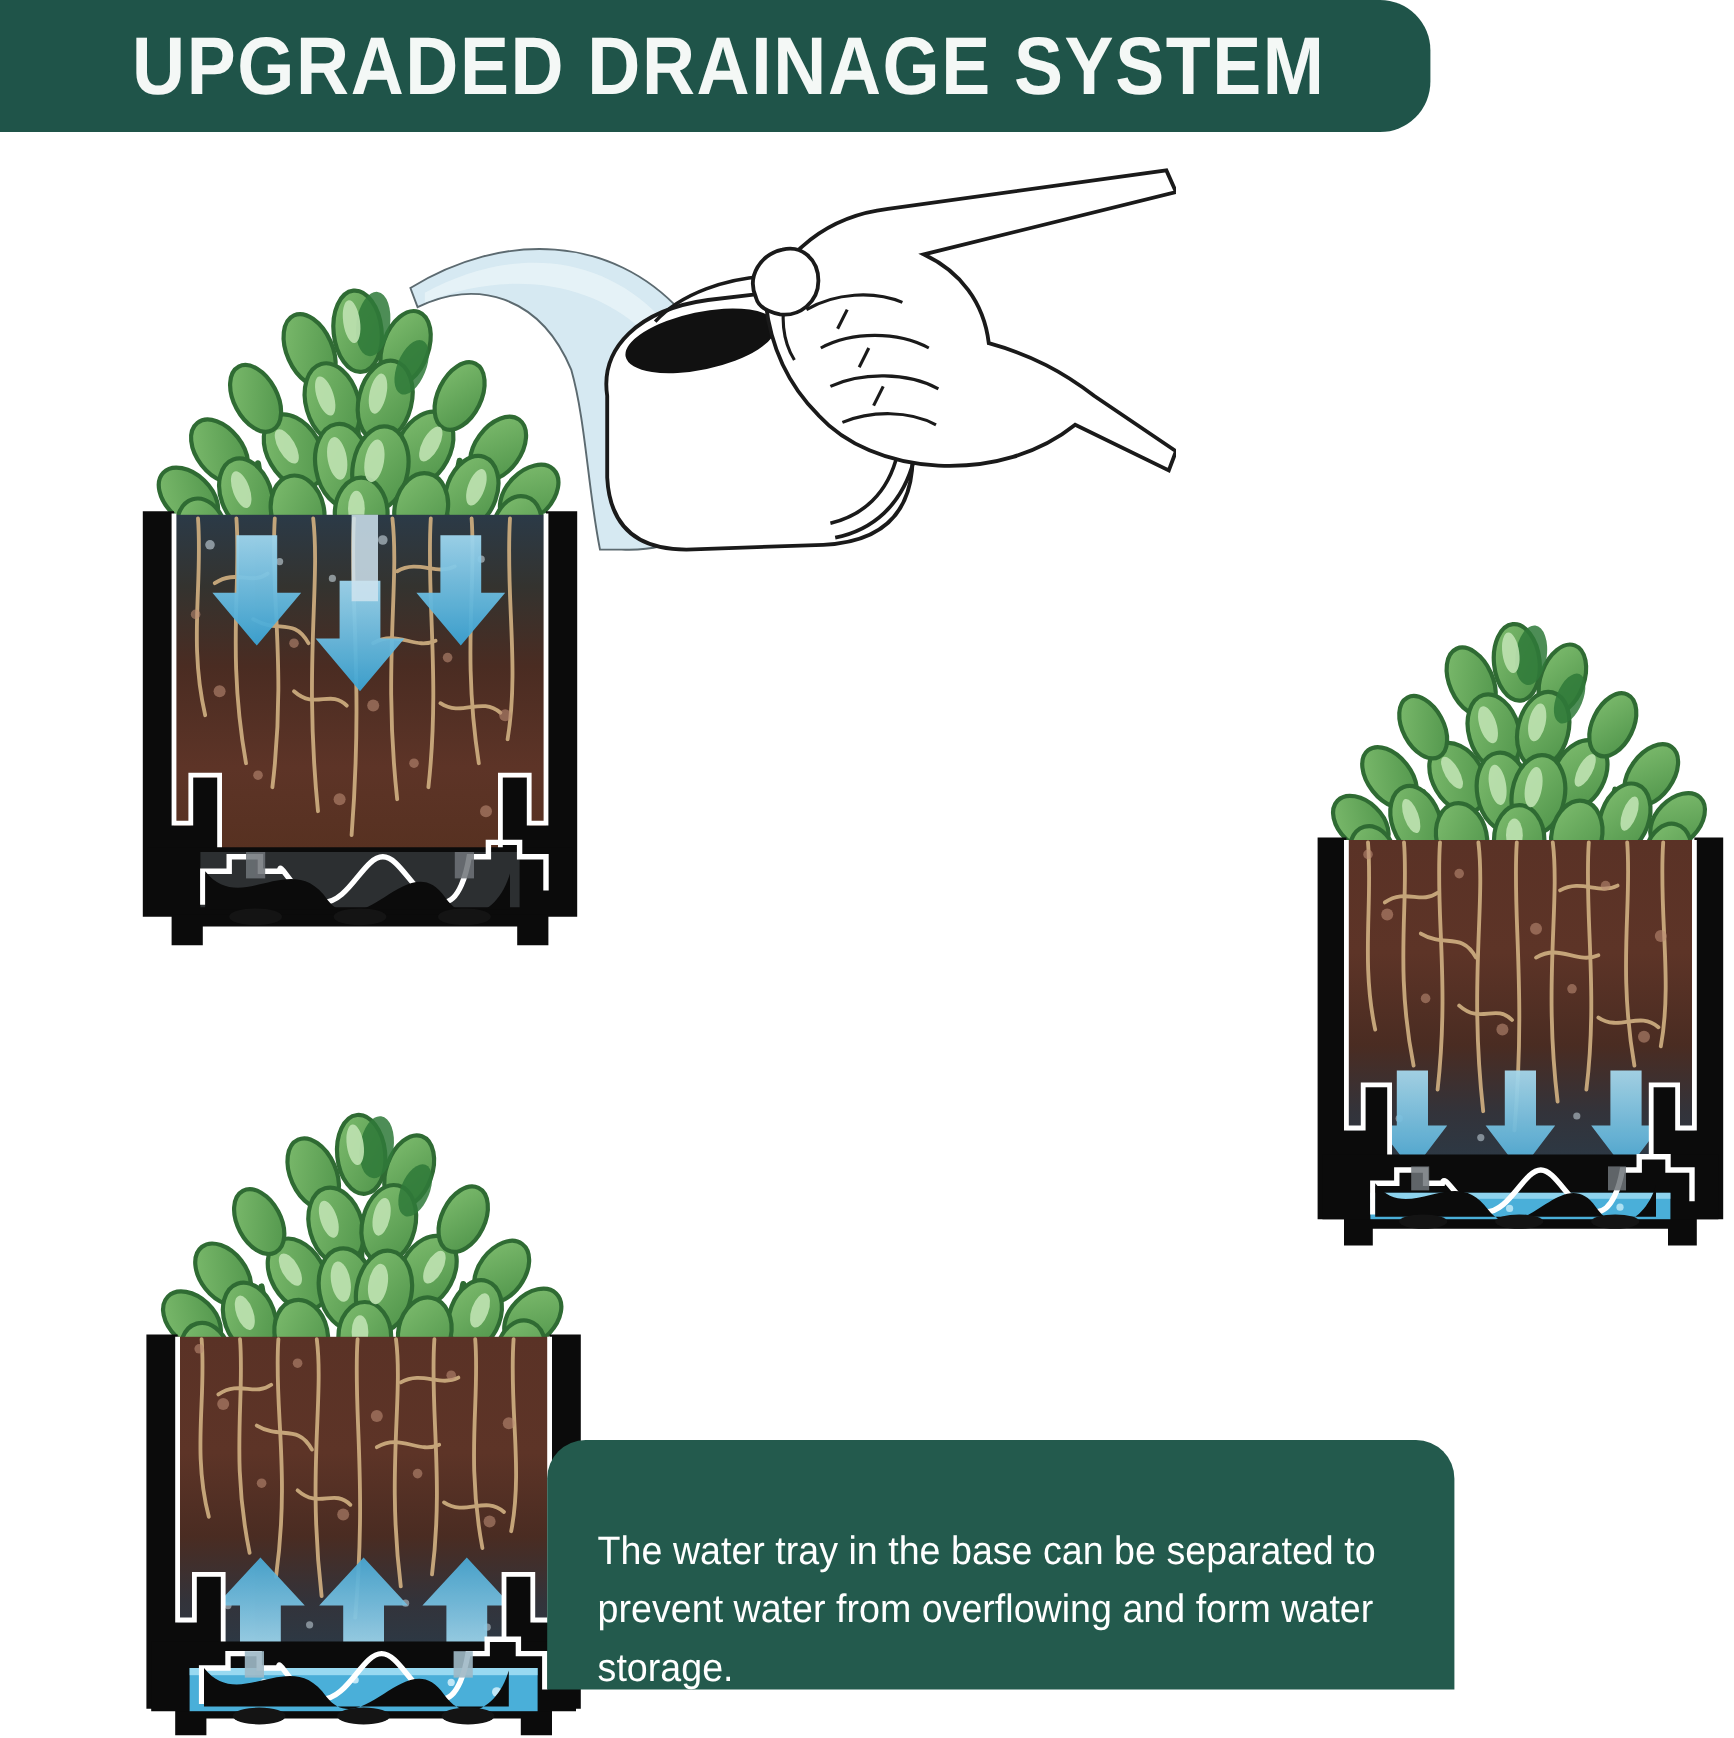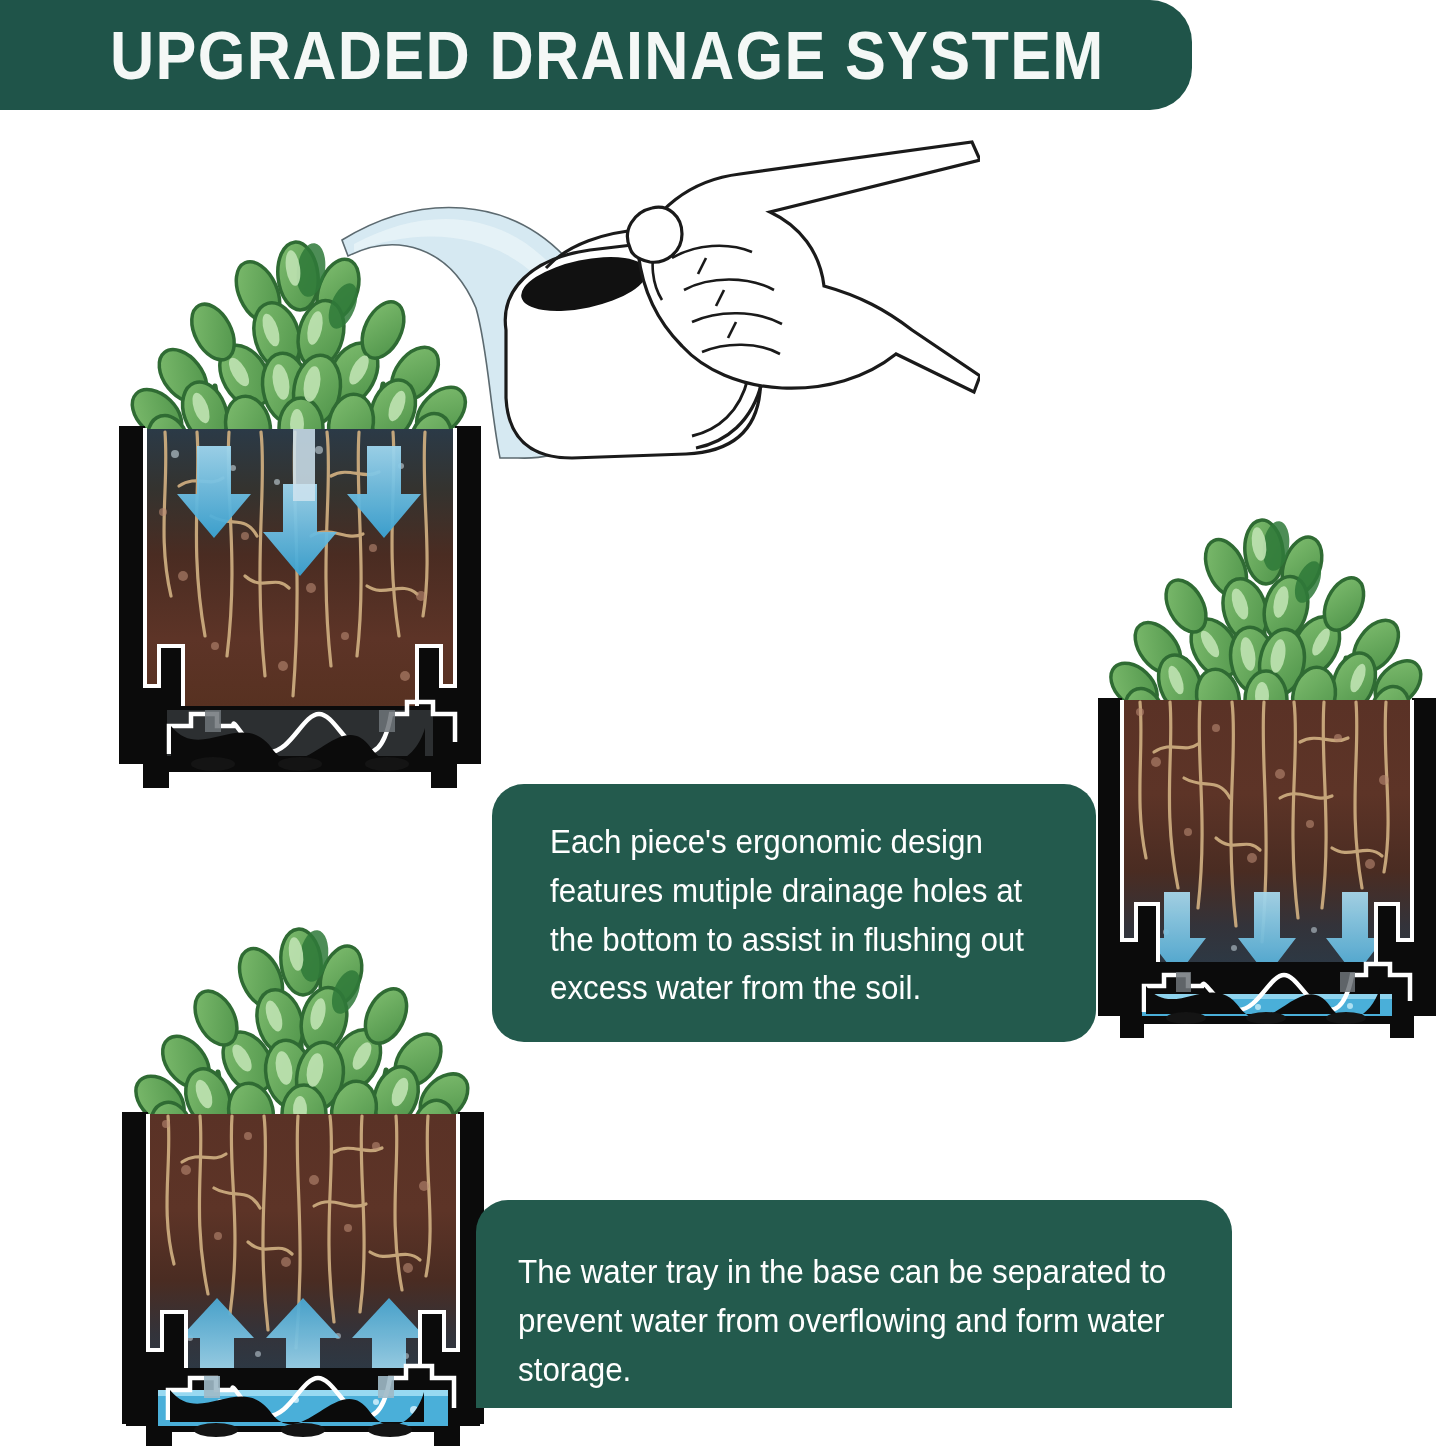--- a/index.html
+++ b/index.html
@@ -45,23 +45,23 @@
     transform-origin:left top;
     white-space:pre-line;
     font-family:"Liberation Sans","DejaVu Sans",sans-serif;
   }
   #callout-1{
     left:492px;top:784px;width:604px;height:258px;
     border-radius:32px;
     padding:34px 26px 0 58px;
   }
   #callout-2{
-    left:476px;top:1200px;width:756px;height:208px;
+    left:456px;top:1200px;width:756px;height:208px;
     border-radius:32px 32px 0 0;
-    padding:48px 26px 0 42px;
+    padding:68px 26px 0 42px;
   }
 
   
   .planter{position:absolute;}
   .planter svg{display:block;}
 
   #planter-top{left:105px;top:236px;width:390px;height:552px;}
   #planter-right{left:1088px;top:512px;width:357px;height:540px;}
   #planter-bottom{left:108px;top:924px;width:390px;height:524px;}
 
@@ -637,21 +637,18 @@
         </g>
         <g fill="#141414">
           <ellipse cx="108" cy="506" rx="22" ry="7"></ellipse>
           <ellipse cx="195" cy="506" rx="22" ry="7"></ellipse>
           <ellipse cx="282" cy="506" rx="22" ry="7"></ellipse>
         </g>
       </g>
     </svg>
   </div>
 
-  <div class="callout" id="callout-1">
-    <p>Each piece's ergonomic design features mutiple drainage holes at the bottom to assist in flushing out excess water from the soil.</p>
-  </div>
 
   <div class="callout" id="callout-2">
     <p>The water tray in the base can be separated to prevent water from overflowing and form water storage.</p>
   </div>
 
 </div>
 
 </body></html>

